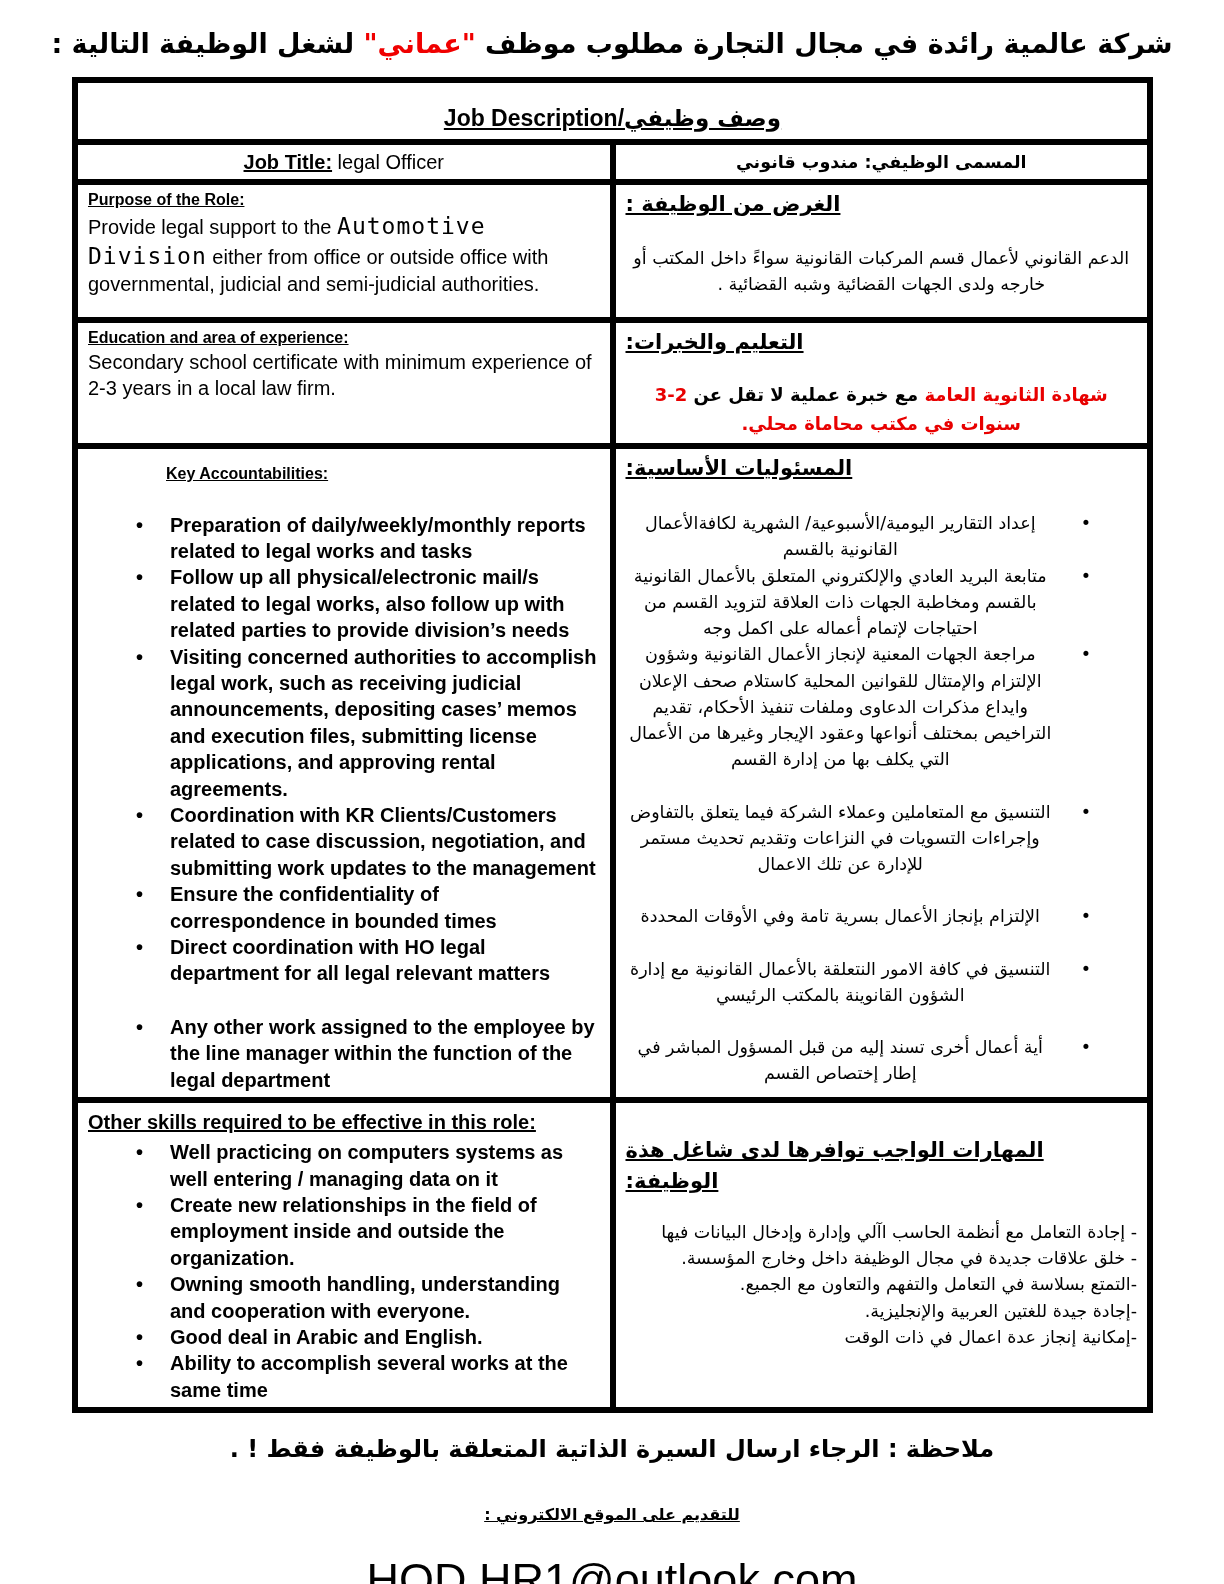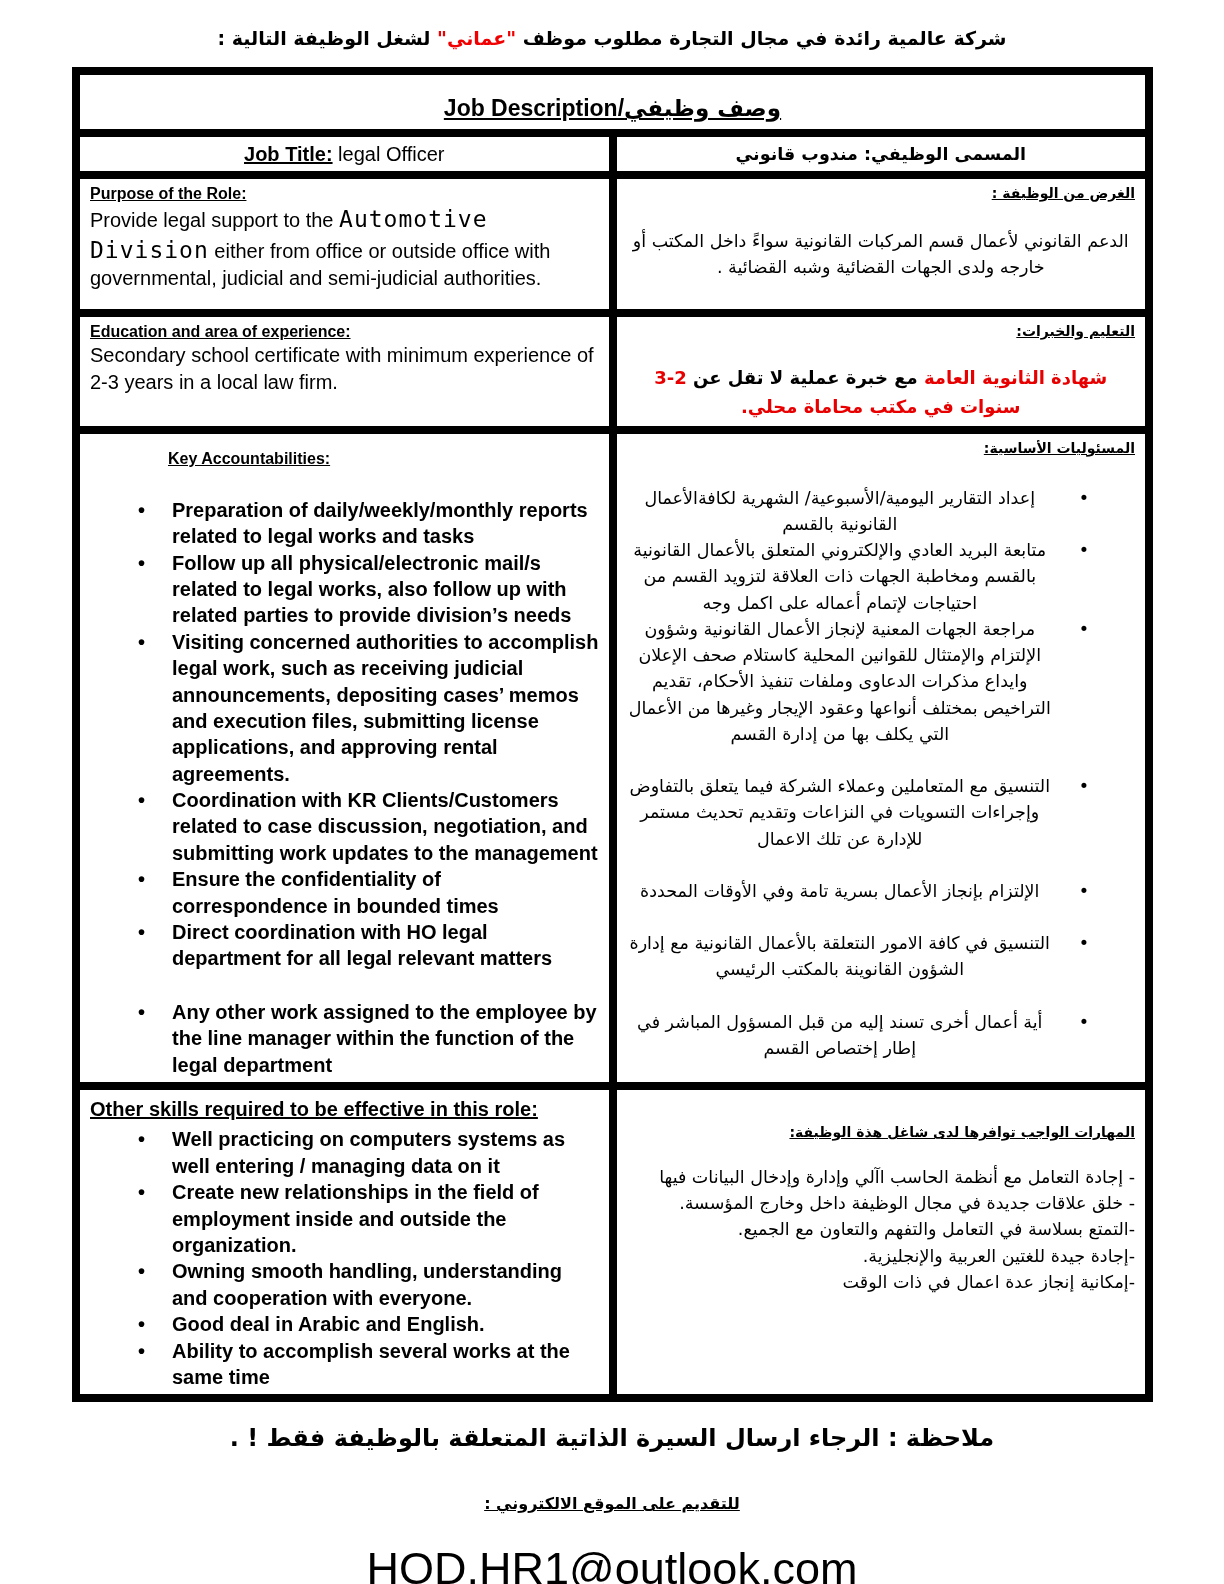--- a/index.html
+++ b/index.html
@@ -11,34 +11,34 @@
   }
   .page { position: relative; width: 1224px; height: 1584px; overflow: hidden; }
 
   
   .doc-title {
     margin: 26px 40px 0 40px;
     text-align: center;
     direction: rtl;
     font-family: "DejaVu Sans", sans-serif;
     font-weight: bold;
-    font-size: 19px;
+    font-size: 27px;
     line-height: 1.3;
   }
   .red { color: #f00000; }
 
   
   table.jd {
     border-collapse: collapse;
     table-layout: fixed;
     width: 1081px;
     margin: 16px 0 0 72px;
   }
   table.jd td {
-    border: 8px solid #000000;
+    border: 6px solid #000000;
     vertical-align: top;
     padding: 4px 10px;
   }
   td.c-en { width: 536px; font-size: 20px; line-height: 1.32; }
   td.c-ar {
     width: 545px;
     direction: rtl;
     font-family: "DejaVu Sans", sans-serif;
     font-size: 17.5px;
     line-height: 1.5;
@@ -61,22 +61,22 @@
   .cell-jobtitle-en { text-align: center; height: 33px; font-size: 20px; }
   .cell-jobtitle-ar { text-align: center; height: 33px; font-weight: bold; font-size: 19px; }
   .u-bold { font-weight: bold; text-decoration: underline; }
 
   .h-en {
     font-weight: bold; text-decoration: underline;
     font-size: 16px;
   }
   .h-ar {
     font-weight: bold; text-decoration: underline;
-    font-size: 14px;
-    text-align: right;
+    font-size: 21px;
+    text-align: left;
   }
 
   .row-purpose td { height: 138px; }
   .row-education td { height: 103px; }
   .row-acc td { height: 630px; }
   .row-skills td { height: 272px; }
 
   .purpose-ar-text { text-align: center; margin-top: 24px; }
   .mono {
     font-family: "DejaVu Sans Mono", "Liberation Mono", monospace;

